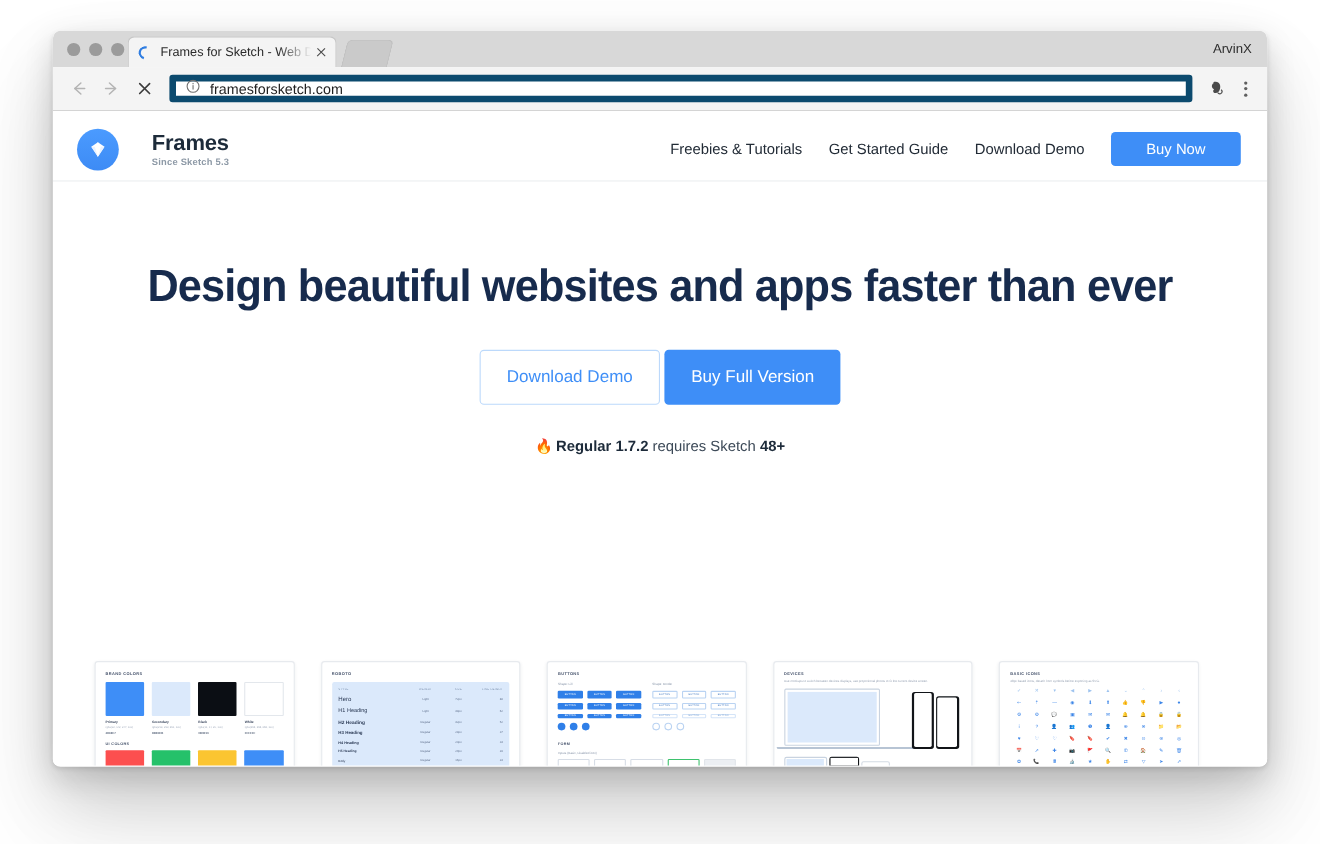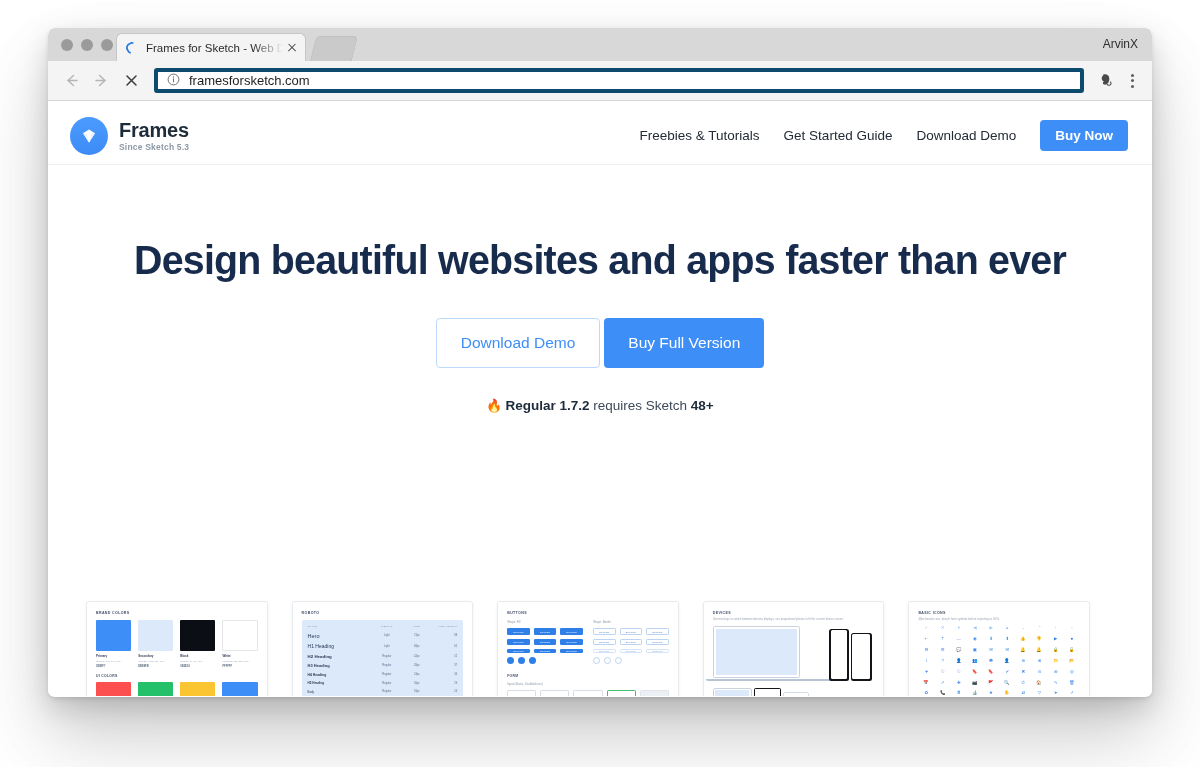--- a/index.html
+++ b/index.html
@@ -103,21 +103,21 @@
   .nav-btn {
     width: 26px; height: 26px; margin-right: 4px;
     display: flex; align-items: center; justify-content: center;
   }
   .nav-btn svg { display: block; }
   .omnibox {
     flex: 1 1 auto;
     height: 25px;
     margin: 0 10px 0 6px;
     background: #ffffff;
-    border: 4px solid #0c4a6e;
+    border: 6px solid #0c4a6e;
     border-radius: 3px;
     display: flex; align-items: center;
     padding: 0 9px;
   }
   .omni-info { flex: 0 0 14px; margin-right: 8px; }
   .omni-url { font-size: 13px; color: #1f1f1f; }
   .ext-icon { width: 24px; height: 24px; margin-right: 4px;
     display:flex; align-items:center; justify-content:center; }
   .menu-dots { width: 20px; height: 24px;
     display:flex; flex-direction:column; align-items:center;
@@ -133,21 +133,21 @@
   }
 
   
   .site-header {
     height: 58px;
     display: flex; align-items: center;
     padding: 0 24px 0 22px;
     border-bottom: 1px solid #eceef0;
     margin-top: 6px;
   }
-  .brand { display: flex; align-items: center; gap: 11px; }
+  .brand { display: flex; align-items: center; gap: 30px; }
   .brand-logo {
     width: 38px; height: 38px; border-radius: 50%;
     background: linear-gradient(180deg, #4b9bff 0%, #3d8bf5 100%);
     display: flex; align-items: center; justify-content: center;
   }
   .brand-text { line-height: 1; }
   .brand-name {
     font-size: 20px; font-weight: bold; color: #1d2b3a;
     letter-spacing: -0.2px;
   }
@@ -158,22 +158,22 @@
   .site-nav {
     margin-left: auto;
     display: flex; align-items: center; gap: 24px;
   }
   .nav-link {
     font-size: 13.5px; color: #222b36; text-decoration: none; white-space: nowrap;
   }
   .btn-buy-now {
     background: #3e8ef7; color: #fff;
     font-size: 13.5px;
-    padding: 8px 15px; border-radius: 4px;
-    border: none; white-space: nowrap; font-weight: bold;
+    padding: 8px 32px; border-radius: 4px;
+    border: none; white-space: nowrap;
   }
 
   
   .hero { text-align: center; padding-top: 72px; }
   .hero-title {
     font-size: 41px;
     font-weight: bold;
     color: #172b4d;
     letter-spacing: -0.8px;
     transform: scaleX(0.96);

